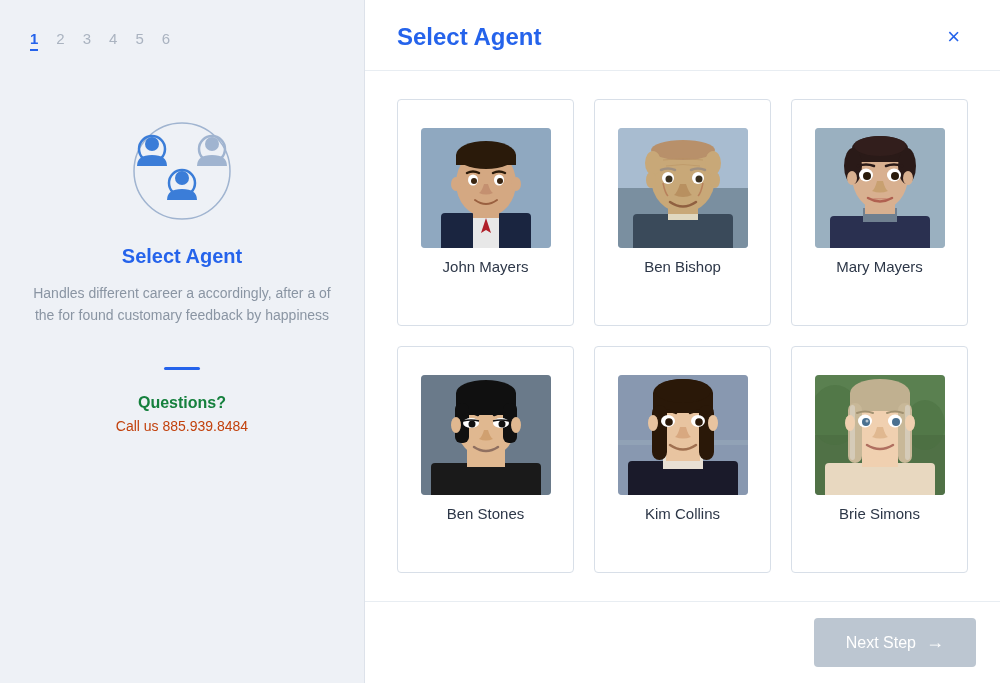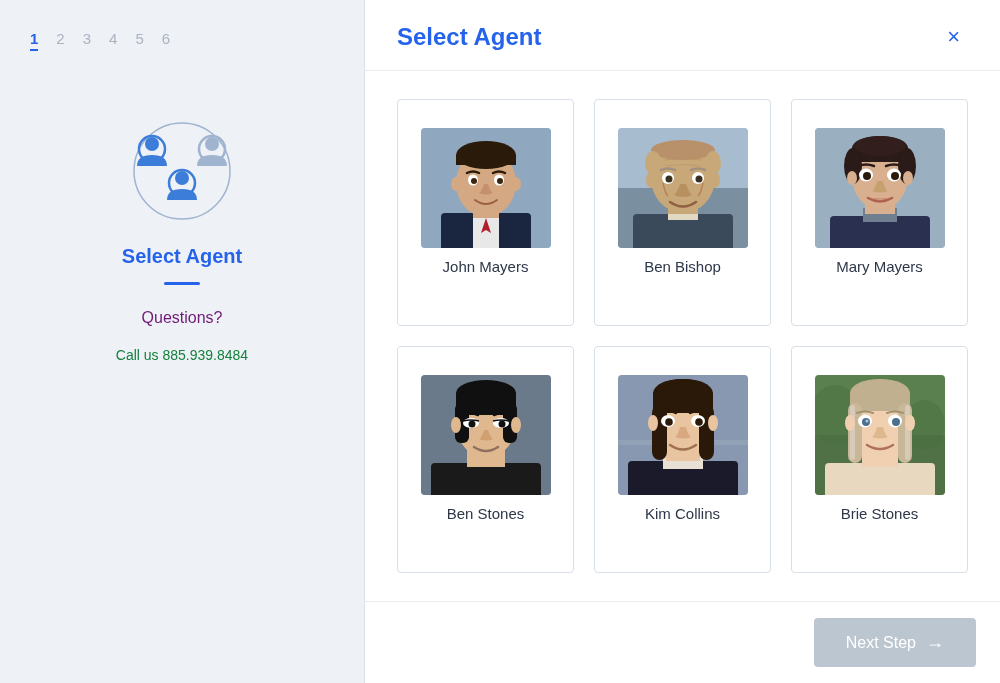--- a/index.html
+++ b/index.html
@@ -78,27 +78,27 @@
       padding: 0 10px;
     }
     .sidebar-divider {
       width: 36px;
       height: 3px;
       background: #2563eb;
       border-radius: 2px;
       margin-bottom: 24px;
     }
     .sidebar-questions {
-      color: #701a75;
+      color: #15803d;
       font-size: 16px;
-      font-weight: 400;
-      margin-bottom: 20px;
+      font-weight: 700;
+      margin-bottom: 6px;
     }
     .sidebar-phone {
-      color: #15803d;
+      color: #c2410c;
       font-size: 14px;
     }
 
     
     .main-panel {
       flex: 1;
       background: #ffffff;
       display: flex;
       flex-direction: column;
     }
@@ -234,20 +234,21 @@
         <circle cx="95" cy="33" r="7" fill="#a0b4d0"></circle>
         <path d="M80 55 Q80 44 95 44 Q110 44 110 55" fill="#a0b4d0"></path>
 
         <circle cx="65" cy="72" r="13" fill="none" stroke="#3b7dd8" stroke-width="2.5"></circle>
         <circle cx="65" cy="67" r="7" fill="#3b7dd8"></circle>
         <path d="M50 89 Q50 78 65 78 Q80 78 80 89" fill="#3b7dd8"></path>
       </svg>
     </div>
 
     <div class="sidebar-title">Select Agent</div>
+    <div class="sidebar-desc">Handles different career a accordingly, after a of the for found customary feedback by happiness</div>
 
     <div class="sidebar-divider"></div>
 
     <div class="sidebar-questions">Questions?</div>
     <div class="sidebar-phone">Call us 885.939.8484</div>
   </div>
 
   <div class="main-panel">
     <div class="panel-header">
       <div class="panel-title">Select Agent</div>
@@ -496,21 +497,21 @@
             <path d="M72 38 Q80 35 88 38" fill="none" stroke="#a09070" stroke-width="2" stroke-linecap="round"></path>
 
             <path d="M62 52 Q60 60 57 62 Q65 65 73 62 Q70 60 68 52" fill="#e0b890" stroke="none"></path>
 
             <path d="M52 70 Q65 78 78 70" fill="none" stroke="#b07060" stroke-width="2.5" stroke-linecap="round"></path>
 
             <ellipse cx="35" cy="48" rx="5" ry="8" fill="#f0d0b0"></ellipse>
             <ellipse cx="95" cy="48" rx="5" ry="8" fill="#f0d0b0"></ellipse>
           </svg>
         </div>
-        <div class="agent-name">Brie Stones</div>
+        <div class="agent-name">Brie Simons</div>
       </div>
 
     </div>
 
     <div class="panel-footer">
       <button class="next-step-btn">
         <span>Next Step</span>
         <span class="arrow-icon">→</span>
       </button>
     </div>

